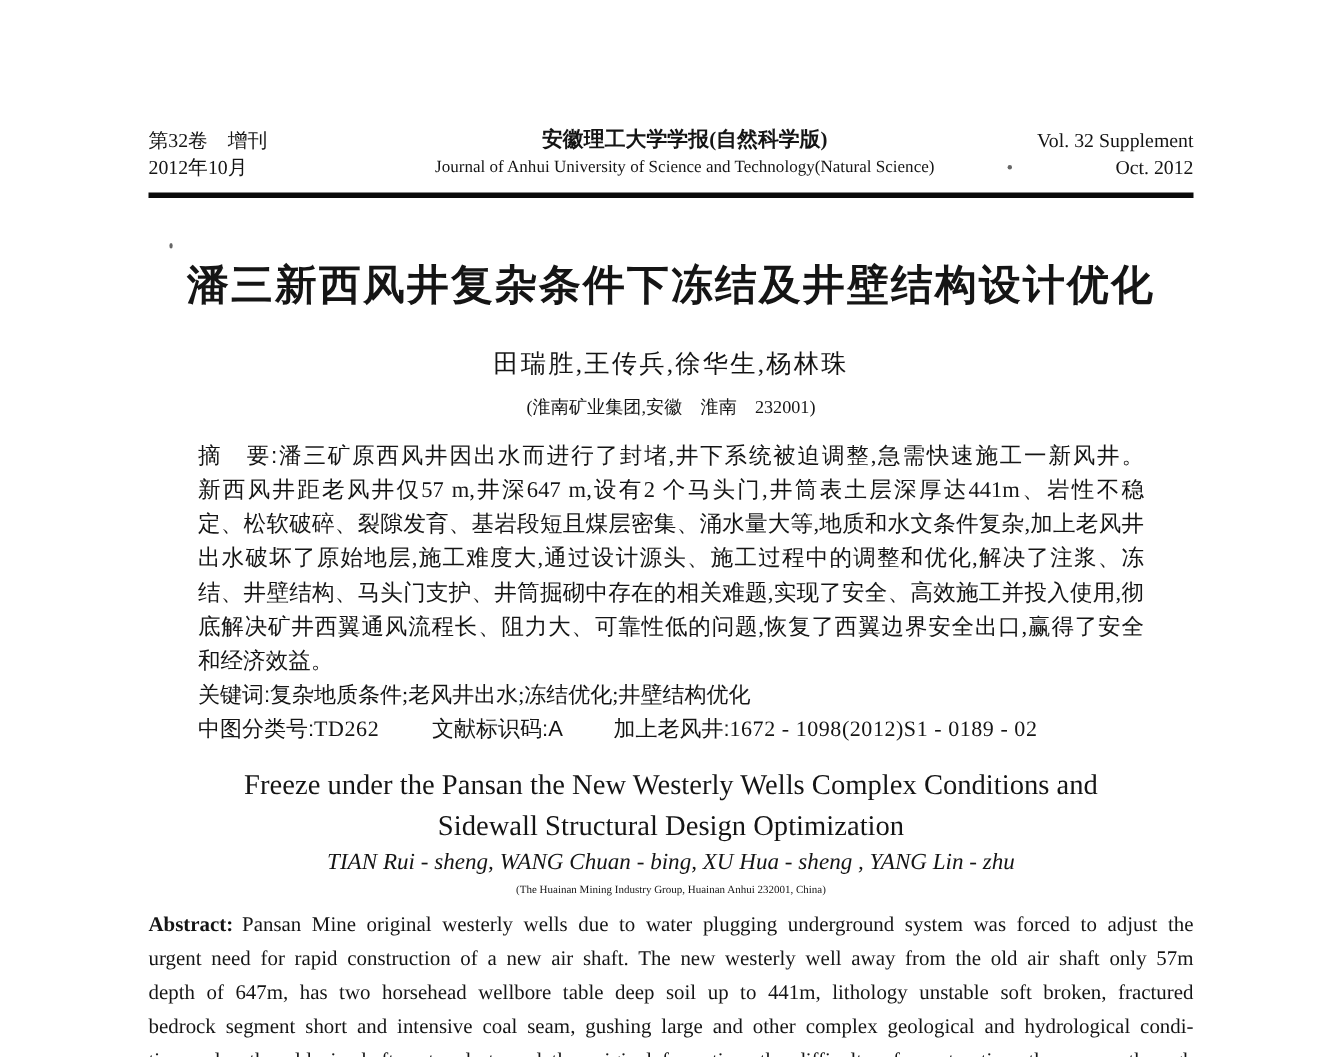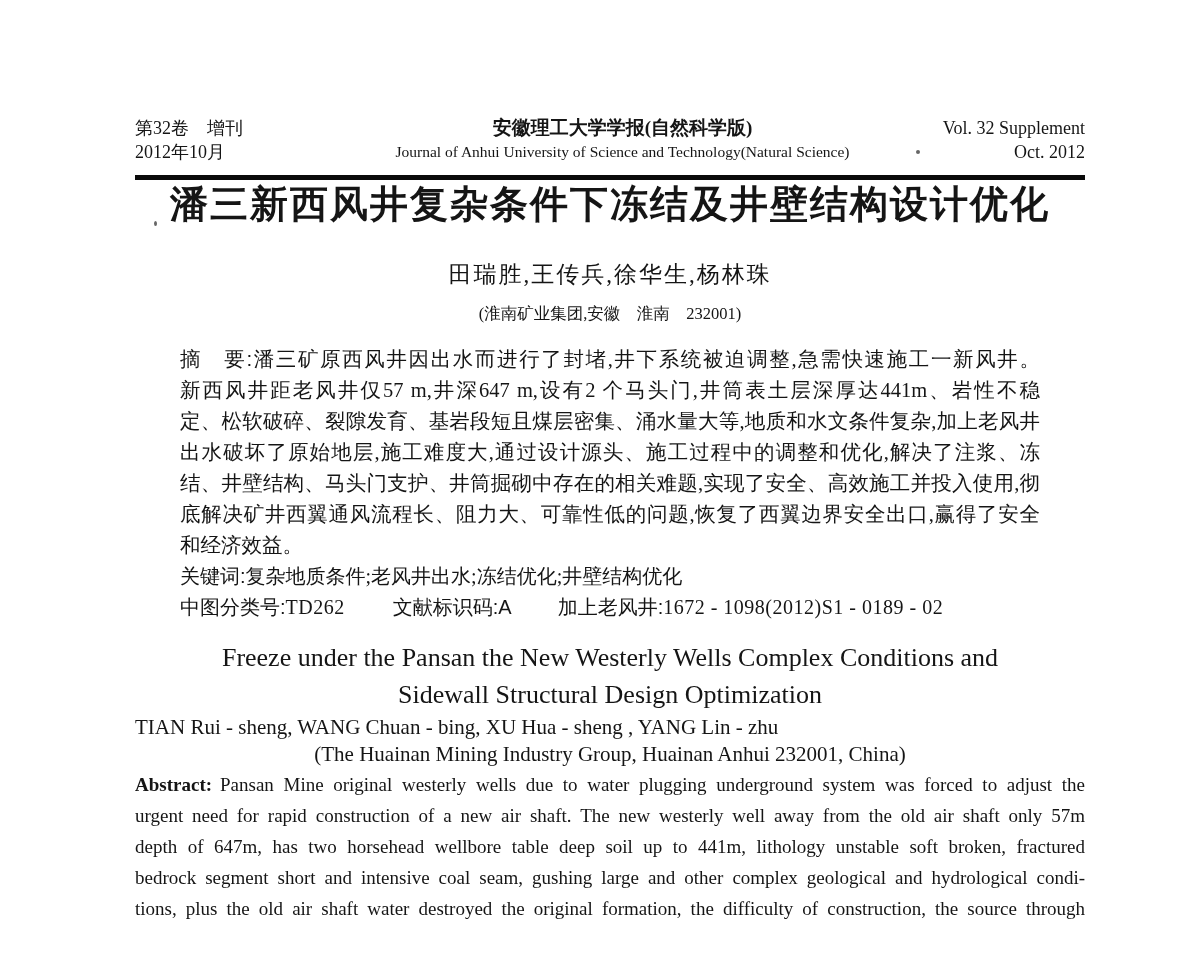--- a/index.html
+++ b/index.html
@@ -10,41 +10,41 @@
   
   .jheader { display:flex; justify-content:space-between; align-items:flex-start; }
   .jh-left { width:240px; font-size:18px; line-height:24px; }
   .jh-center { flex:1; text-align:center; }
   .jh-center .cn { font-size:19px; line-height:24px; font-weight:700; }
   .jh-center .en { font-size:15.5px; line-height:23px; }
   .jh-right { width:215px; text-align:right; font-size:18px; line-height:24px; }
   .rule { height:5px; background:#0a0a0a; margin-top:11px; }
 
   
-  .title-cn { text-align:center; font-size:38px; line-height:48px;
+  .title-cn { margin-top:56px; text-align:center; font-size:38px; line-height:48px;
               font-weight:700; letter-spacing:2px;
               font-family:"Liberation Sans","DejaVu Sans",sans-serif; }
   .authors-cn { margin-top:32px; text-align:center; font-size:23px; line-height:30px; letter-spacing:2px; }
   .affil-cn { margin-top:13px; text-align:center; font-size:16.5px; line-height:22px; }
 
   .abs-cn { margin:18px 45px 0 45px; font-size:20.5px; line-height:31px; }
   .abs-line { text-align:justify; text-align-last:justify; }
   .abs-line.last { text-align:center; text-align-last:left; }
   .lbl { font-weight:400; font-family:"Liberation Sans","DejaVu Sans",sans-serif; }
 
   .kw-row { margin:0 45px 0 45px; font-size:20px; line-height:31px; }
   .clc-row { margin:0 45px 0 45px; font-size:20px; line-height:31px; }
   .clc-row .g2 { margin-left:48px; }
   .clc-row .g3 { margin-left:46px; }
   .mono-val { letter-spacing:0.5px; }
 
   
   .title-en { margin-top:16px; text-align:center; font-size:26px; line-height:37px; }
-  .authors-en { text-align:left; font-size:21px; line-height:28px; }
-  .affil-en { text-align:center; font-size:21px; line-height:26px; }
+  .authors-en { text-align:center; font-size:21px; line-height:28px;font-style:italic; }
+  .affil-en { text-align:center; font-size:10px; line-height:26px; }
 
   .abs-en { margin-top:2px; font-size:19px; line-height:31px; }
   .abs-en .abs-line-en { text-align:justify; text-align-last:justify; }
   .abs-en .lbl-en { font-weight:700; margin-right:8px; }
 
   
   .speck { position:absolute; background:#666; border-radius:50%; }
   .speck.s1 { left:916px; top:150px; width:4px; height:4px; }
   .speck.s2 { left:154px; top:221px; width:3px; height:5px; }
 </style>

